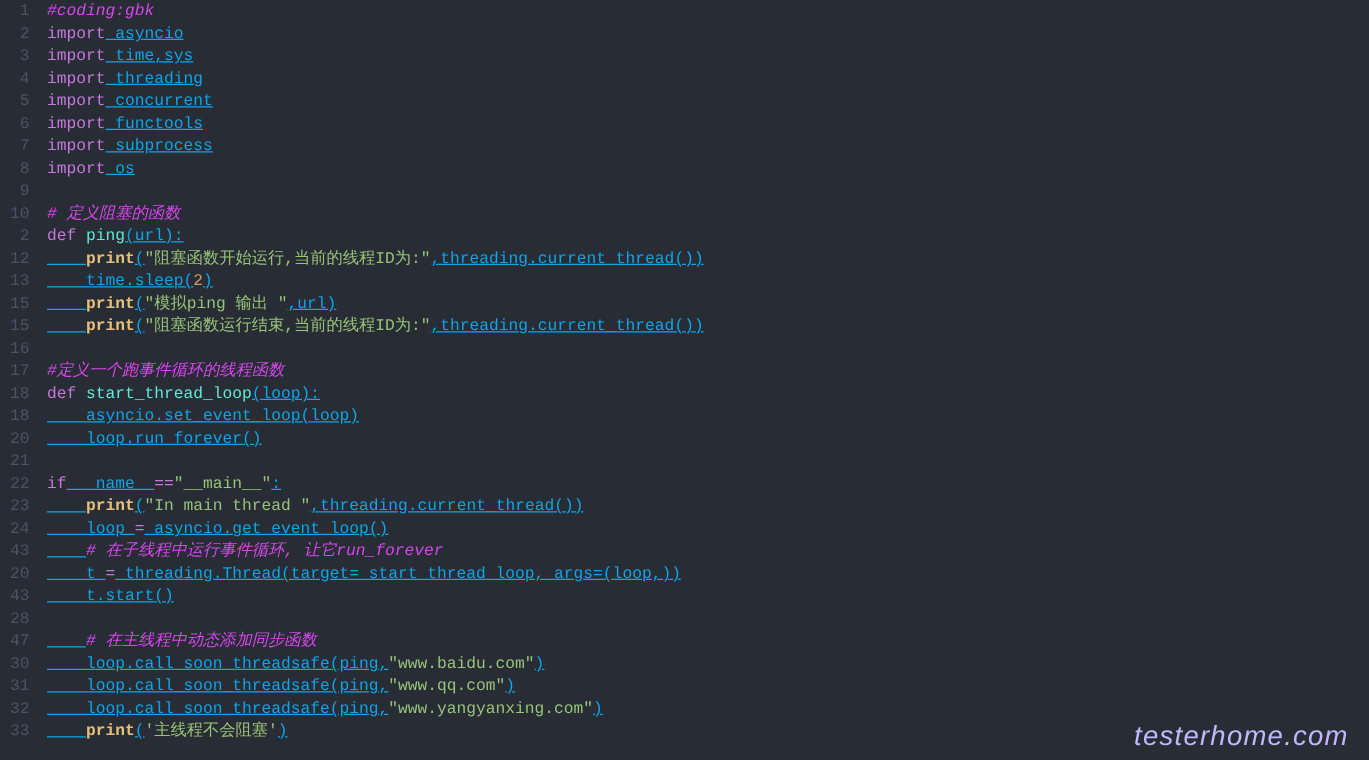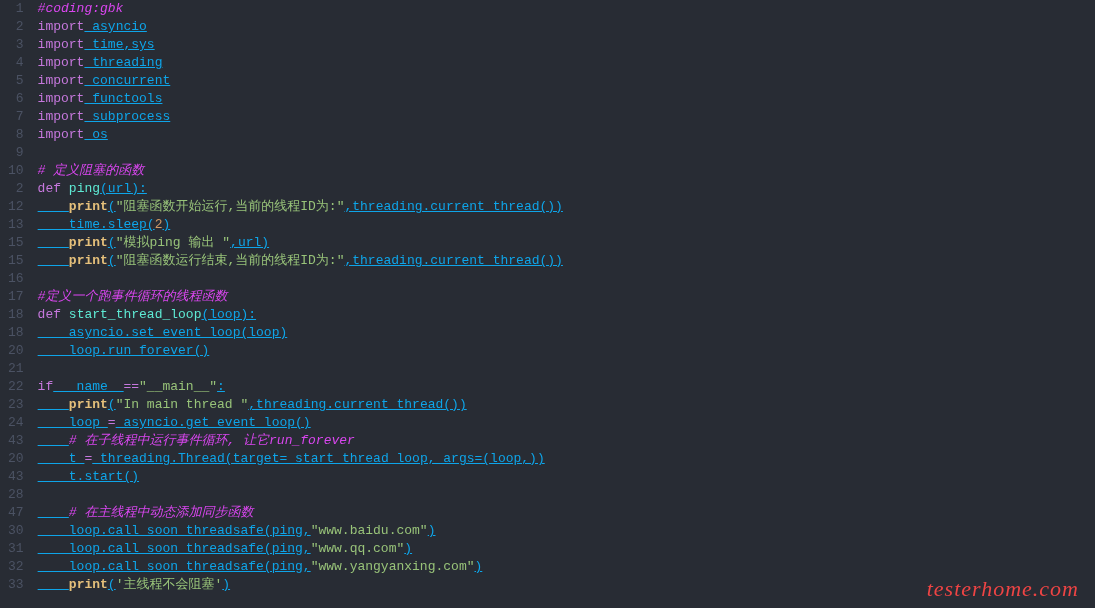--- a/index.html
+++ b/index.html
@@ -37,23 +37,23 @@
 .c-func { color: #5eead4; }
 .c-string { color: #98c379; }
 .c-number { color: #d19a66; }
 .c-plain { color: #0ea5e9; text-decoration: underline; }
 .c-builtin { color: #e5c07b; font-weight: bold; }
 .c-op { color: #c678dd; }
 .watermark {
   position: absolute;
   right: 16px;
   bottom: 10px;
-  font-family: Liberation Serif, serif;
+  font-family: Liberation Sans, sans-serif;
   font-size: 22px;
-  color: #ef4444;
+  color: #c4b5fd;
   font-style: italic;
   letter-spacing: 1px;
 }
 </style>
 </head>
 <body>
 
 <div class="editor">
   <div class="gutter" id="gutter">
       <div class="ln">1</div>

